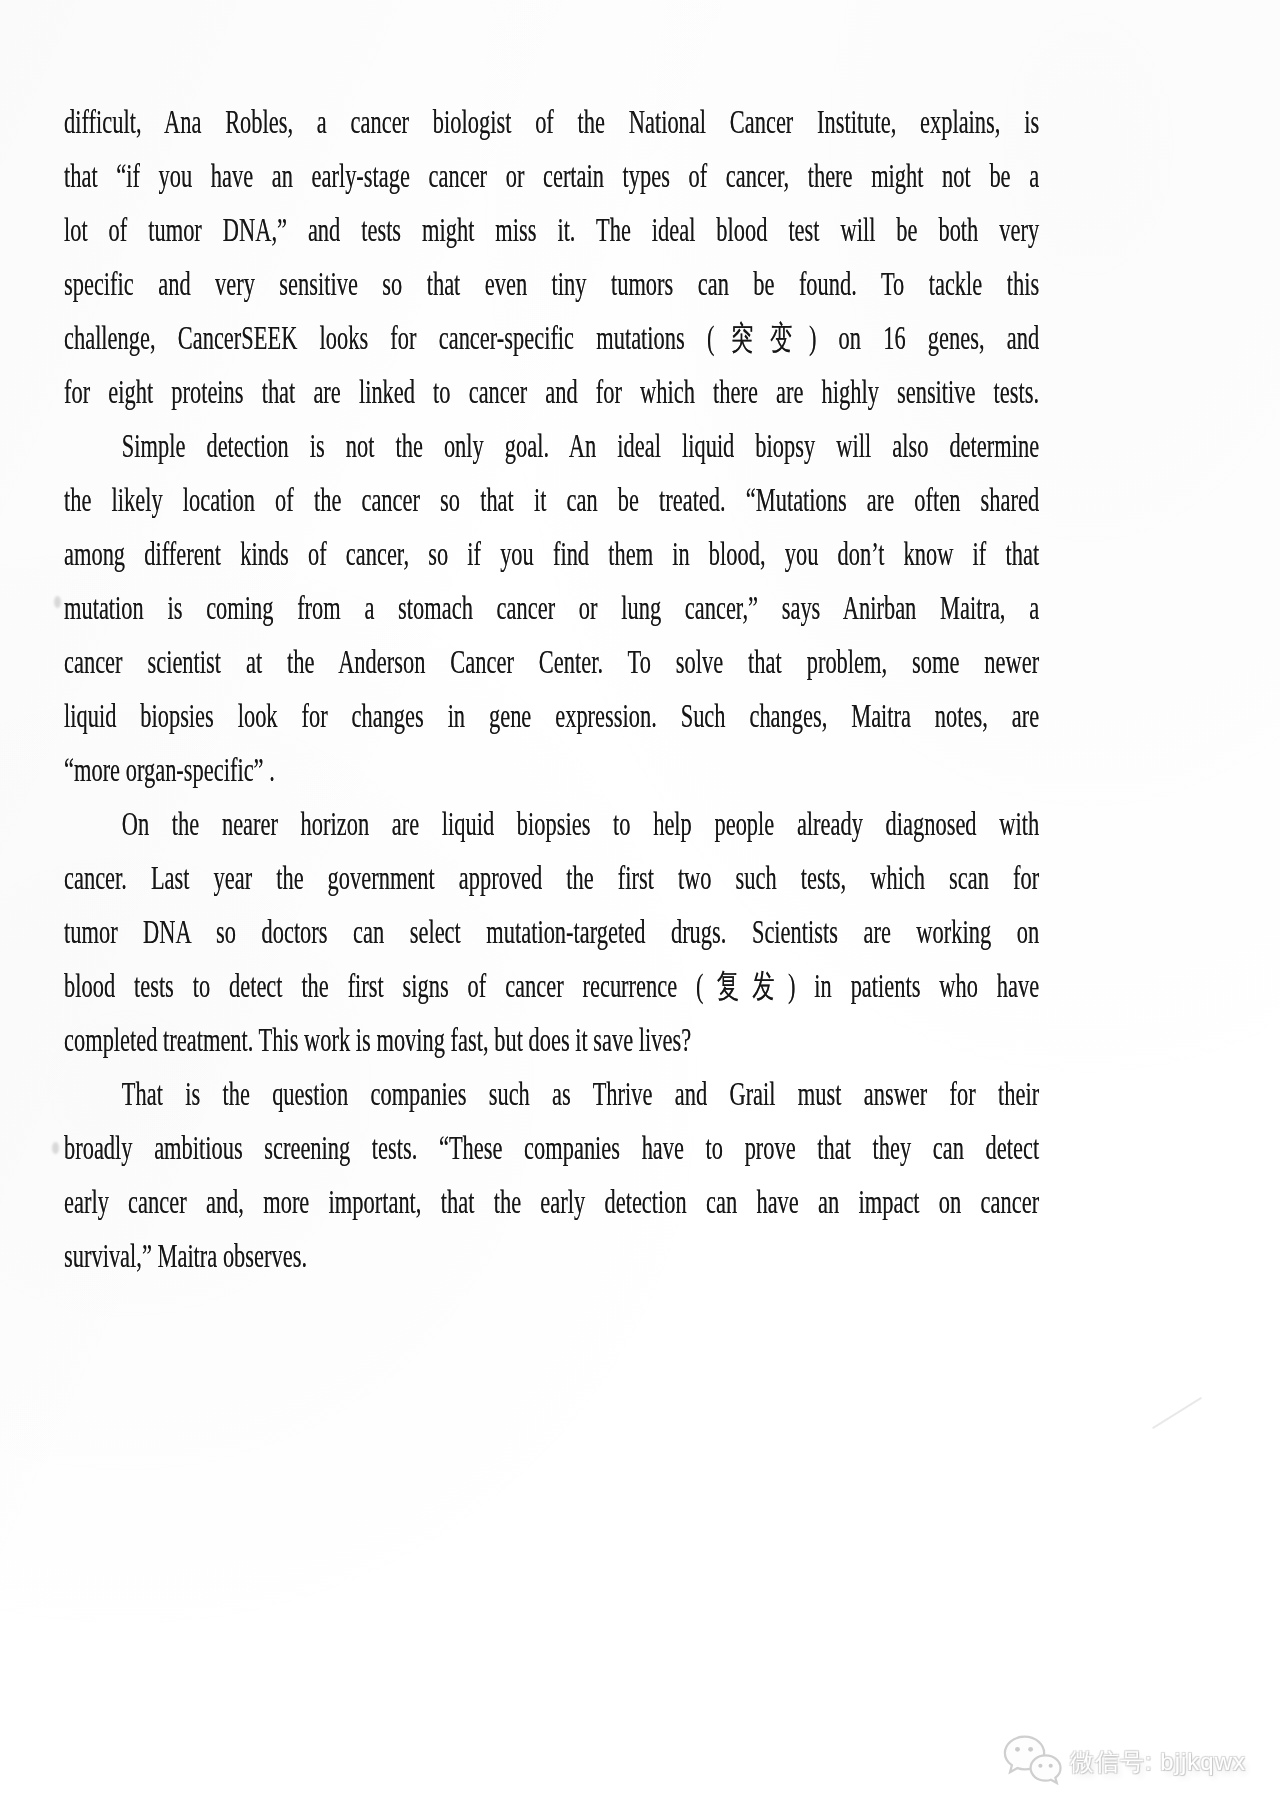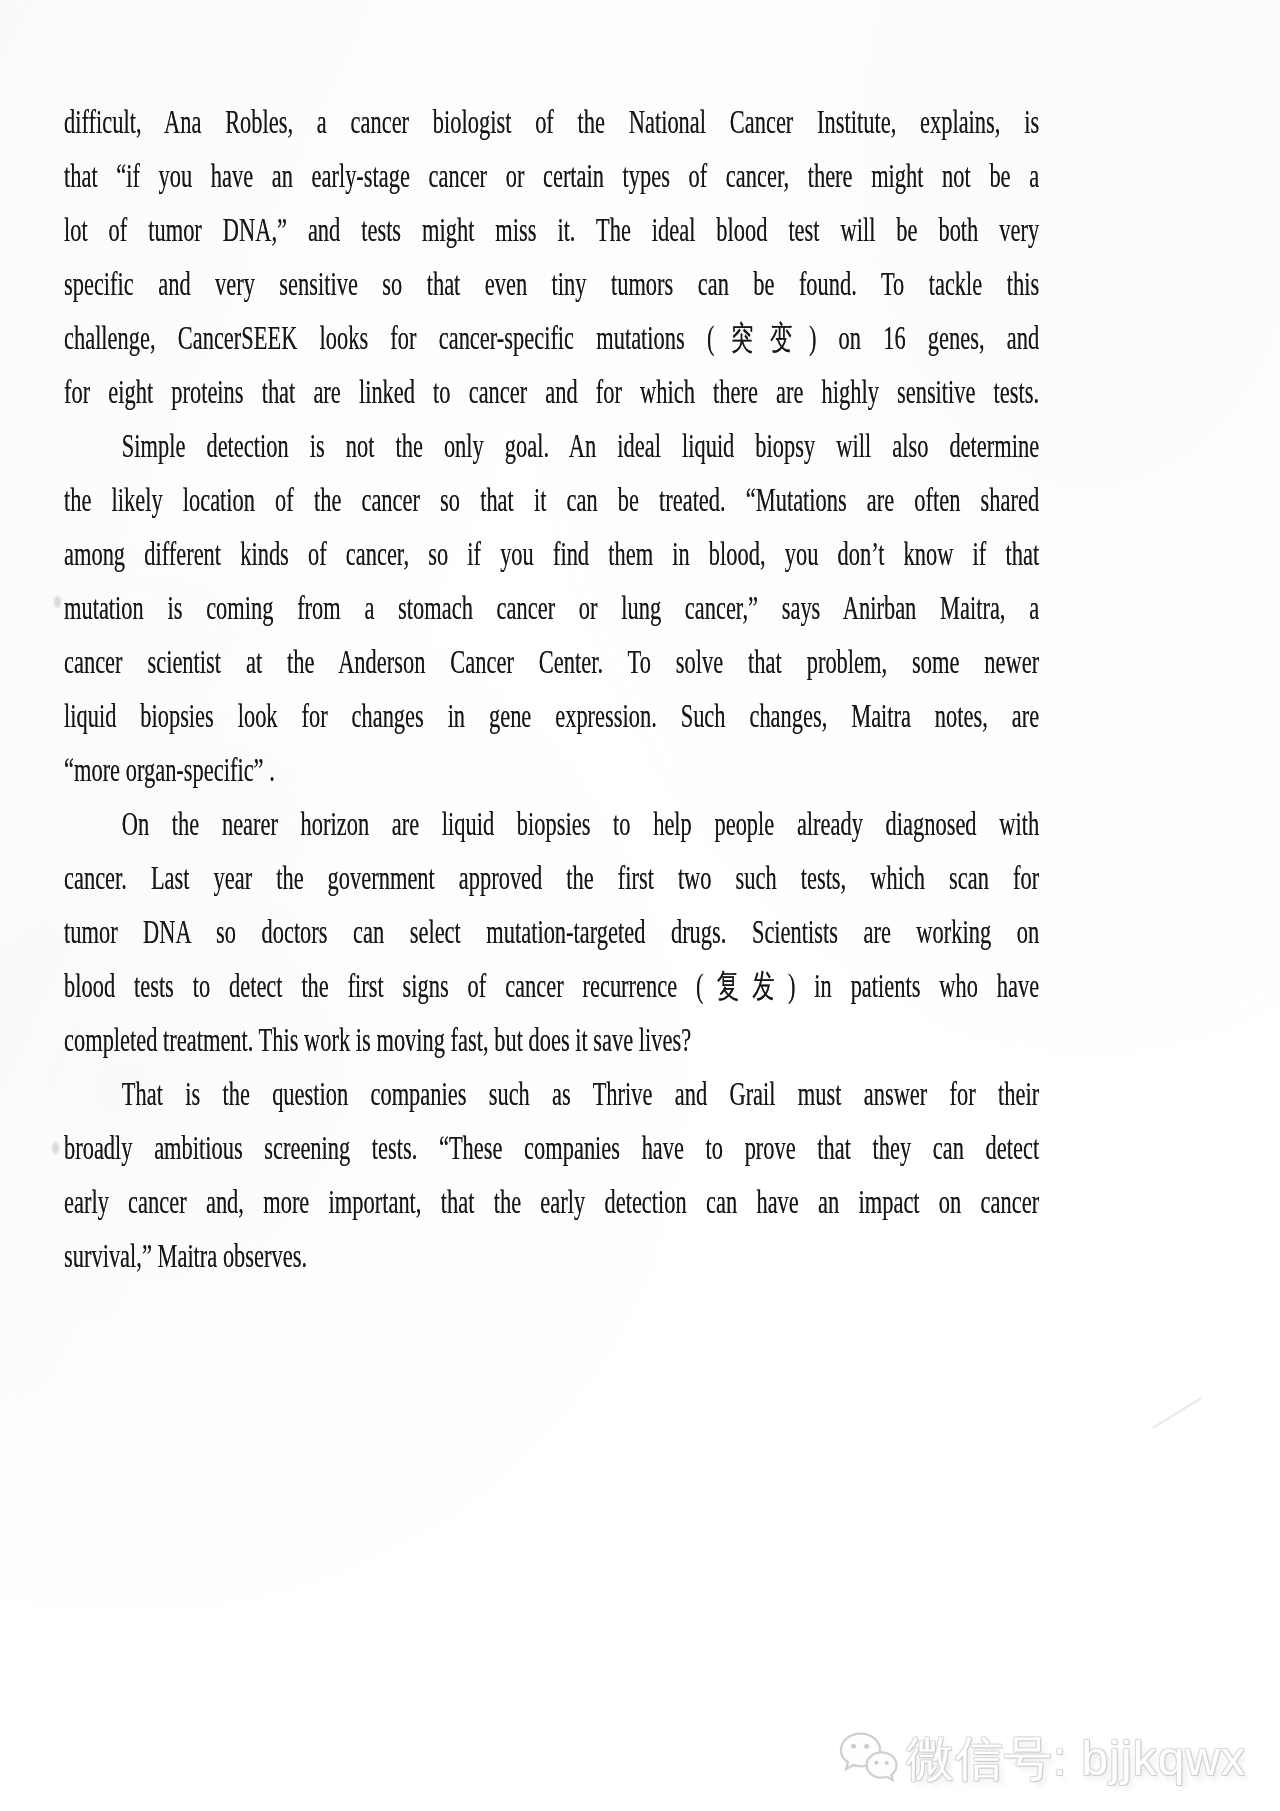--- a/index.html
+++ b/index.html
@@ -77,21 +77,21 @@
     right: 34px;
     bottom: 20px;
     display: flex;
     align-items: center;
     gap: 8px;
     opacity: 0.95;
     pointer-events: none;
   }
   .watermark .wm-label {
     font-family: "Liberation Sans", sans-serif;
-    font-size: 48px;
+    font-size: 24px;
     letter-spacing: 1px;
     color: #ffffff;
     text-shadow:
       1px 1px 1px #c6c6c6,
       -1px -1px 1px #d9d9d9,
       1px -1px 1px #d4d4d4,
       -1px 1px 1px #d4d4d4,
       4px 5px 7px rgba(0,0,0,0.10);
   }
   .watermark svg { display: block; }

